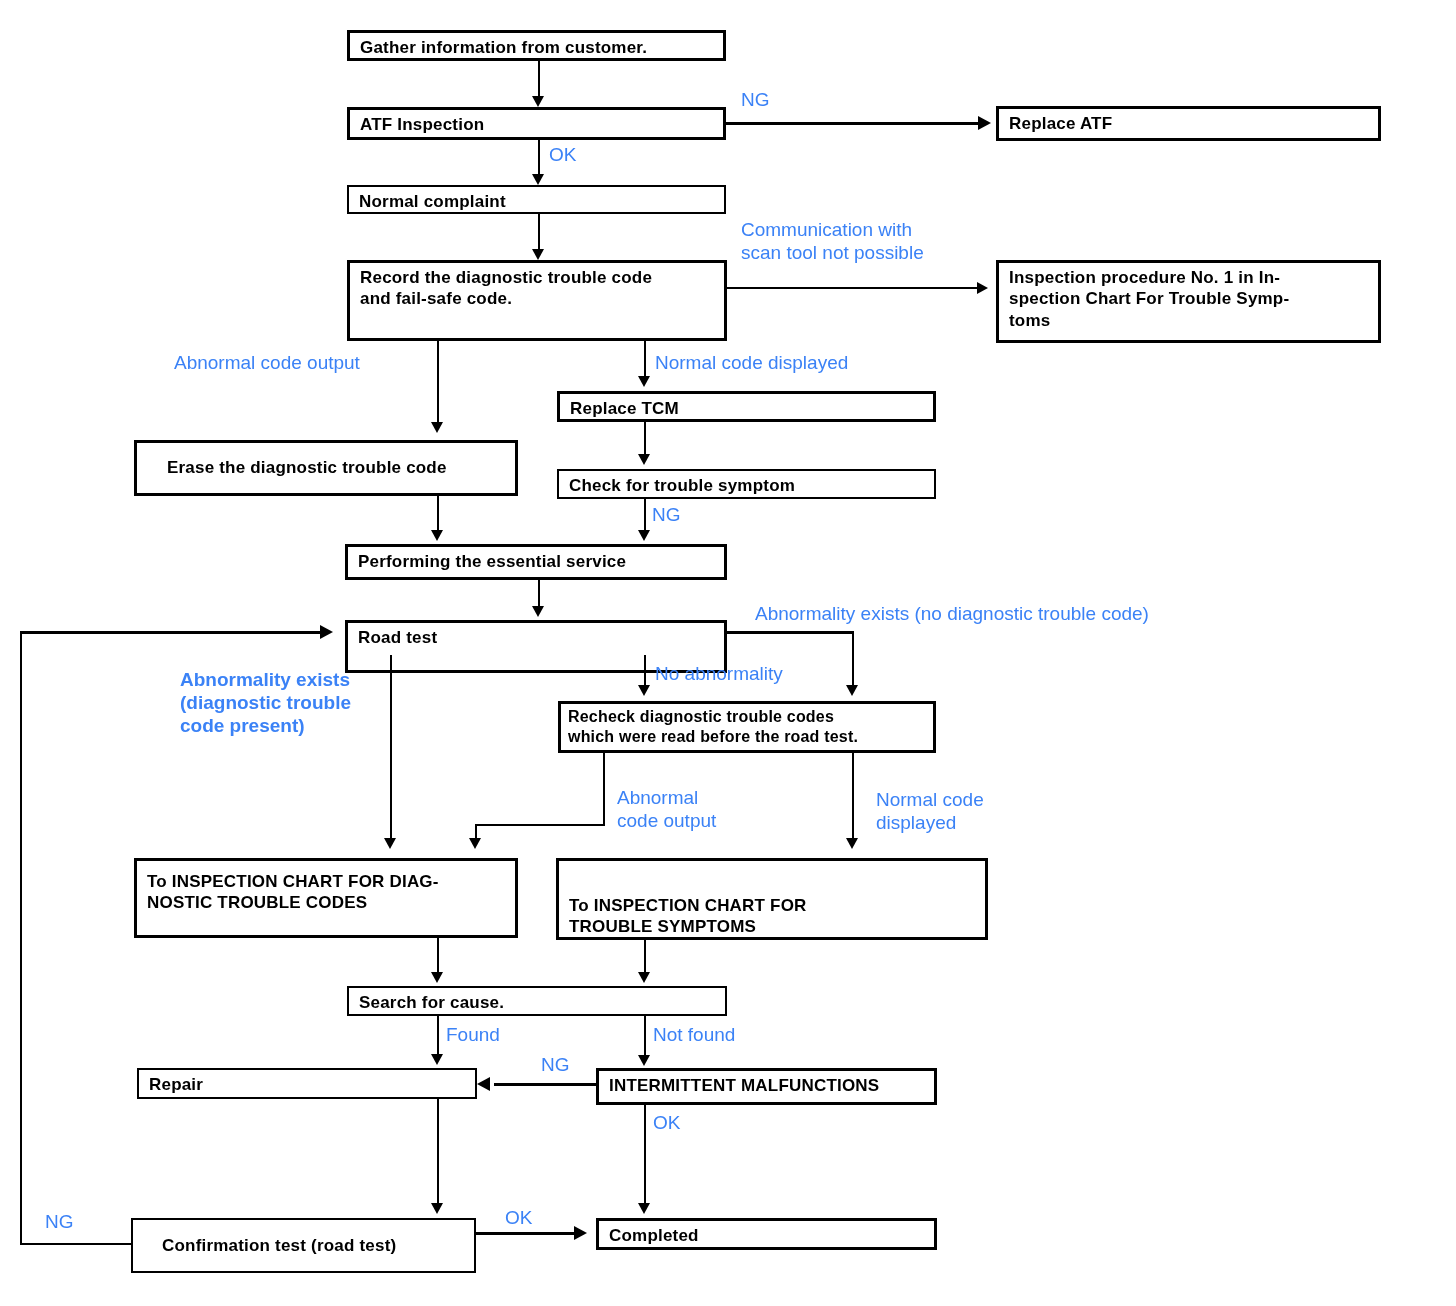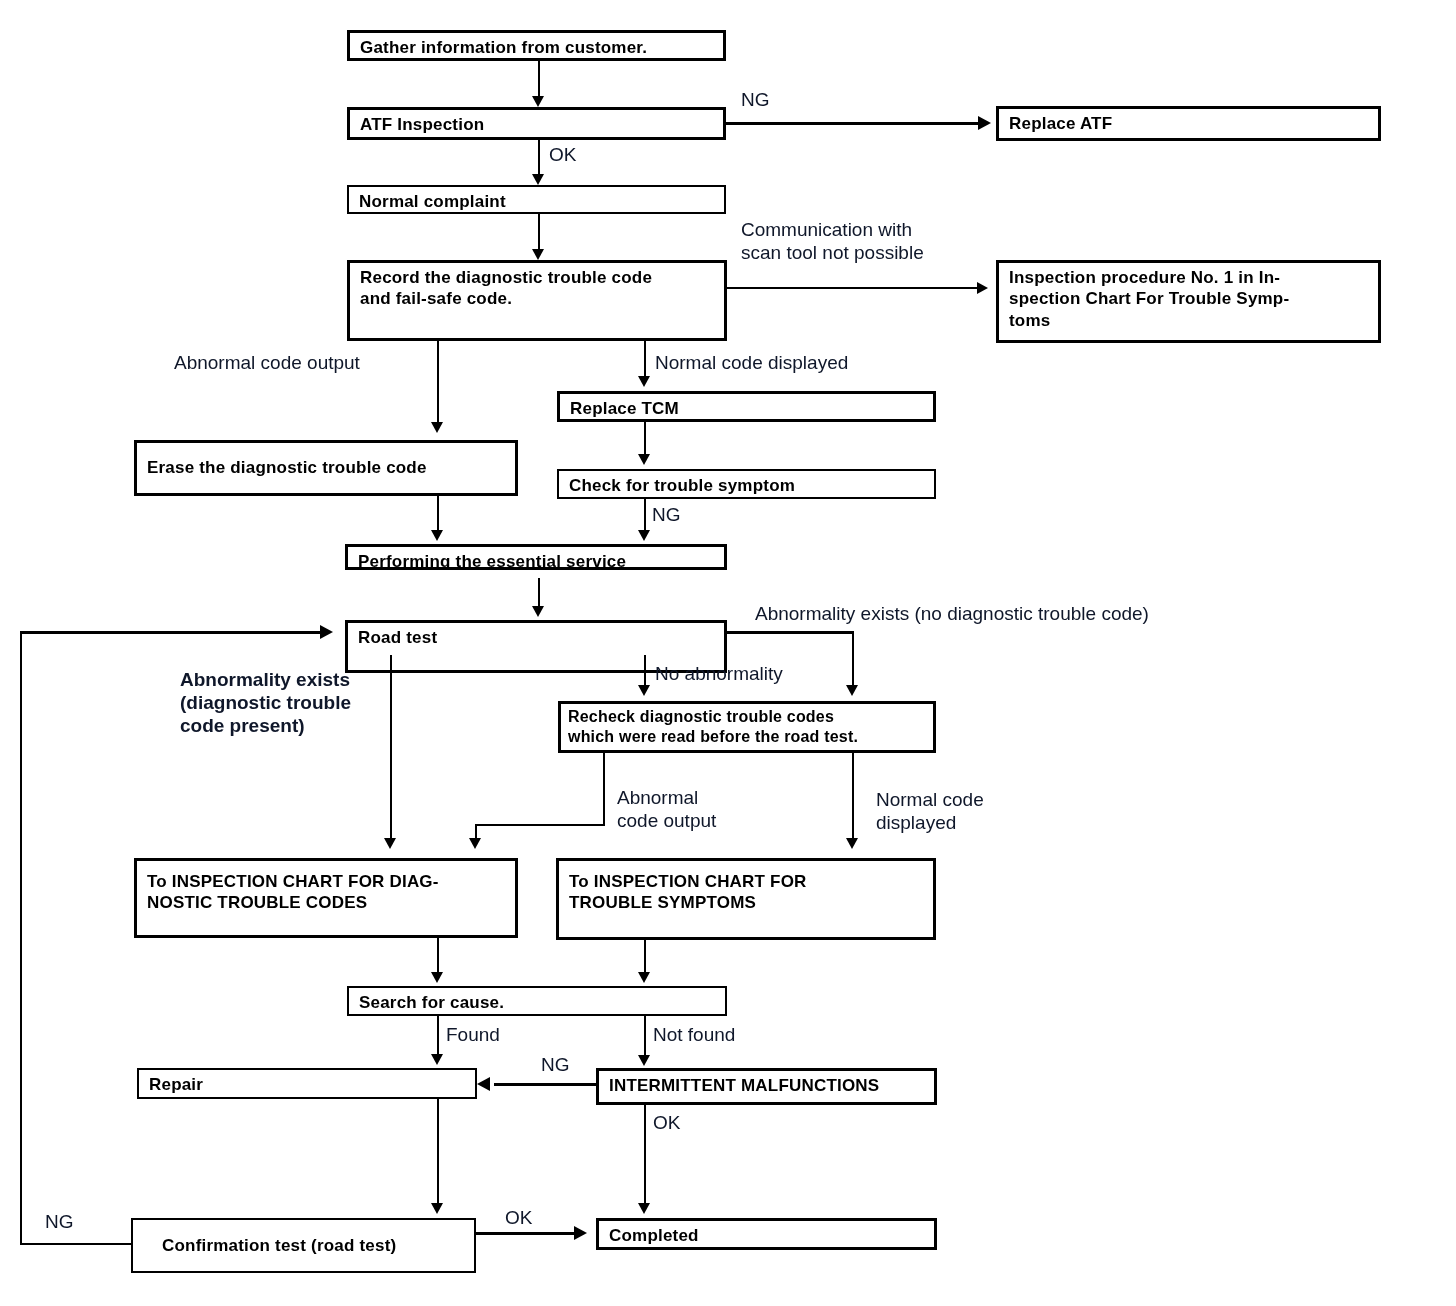--- a/index.html
+++ b/index.html
@@ -24,21 +24,21 @@
     padding:4px 8px 0 10px;
     font-weight:bold;
     font-size:17px;
     line-height:1.25;
     letter-spacing:0.2px;
     white-space:pre-line;
   }
   
   .lbl{
     position:absolute;
-    color:#0f172a;
+    color:#3b82f6;
     font-size:19px;
     line-height:1.22;
     white-space:pre-line;
     font-weight:400;
   }
   
   .vline{position:absolute;background:#000;width:2px;}
   .hline{position:absolute;background:#000;height:2px;}
   .hline.t3{height:3px;}
   
@@ -76,46 +76,46 @@
     <span class="txt">Inspection procedure No. 1 in In-
 spection Chart For Trouble Symp-
 toms</span>
   </div>
 
   <div class="box thick" style="left:557px;top:391px;width:379px;height:31px;">
     <span class="txt">Replace TCM</span>
   </div>
 
   <div class="box thick" style="left:134px;top:440px;width:384px;height:56px;align-items:center;">
-    <span class="txt" style="padding-top:0;">Erase the diagnostic trouble code</span>
+    <span class="txt" style="padding-top:0;margin-left:20px;">Erase the diagnostic trouble code</span>
   </div>
 
   <div class="box" style="left:557px;top:469px;width:379px;height:30px;">
     <span class="txt">Check for trouble symptom</span>
   </div>
 
-  <div class="box thick" style="left:345px;top:544px;width:382px;height:26px;">
+  <div class="box thick" style="left:345px;top:544px;width:382px;height:36px;">
     <span class="txt">Performing the essential service</span>
   </div>
 
   <div class="box thick" style="left:345px;top:620px;width:382px;height:53px;">
     <span class="txt">Road test</span>
   </div>
 
   <div class="box thick" style="left:558px;top:701px;width:378px;height:52px;">
     <span class="txt" style="font-size:16px;padding:3px 6px 0 7px;">Recheck  diagnostic  trouble  codes
 which were read before the road test.</span>
   </div>
 
   <div class="box thick" style="left:134px;top:858px;width:384px;height:80px;">
     <span class="txt" style="padding-top:10px;">To INSPECTION CHART FOR DIAG-
 NOSTIC TROUBLE CODES</span>
   </div>
 
-  <div class="box thick" style="left:556px;top:858px;width:380px;height:82px;">
+  <div class="box thick" style="left:556px;top:858px;width:432px;height:82px;align-items:flex-end;">
     <span class="txt" style="padding-top:10px;">To   INSPECTION   CHART   FOR
 TROUBLE SYMPTOMS</span>
   </div>
 
   <div class="box" style="left:347px;top:986px;width:380px;height:30px;">
     <span class="txt">Search for cause.</span>
   </div>
 
   <div class="box" style="left:137px;top:1068px;width:340px;height:31px;">
     <span class="txt">Repair</span>

